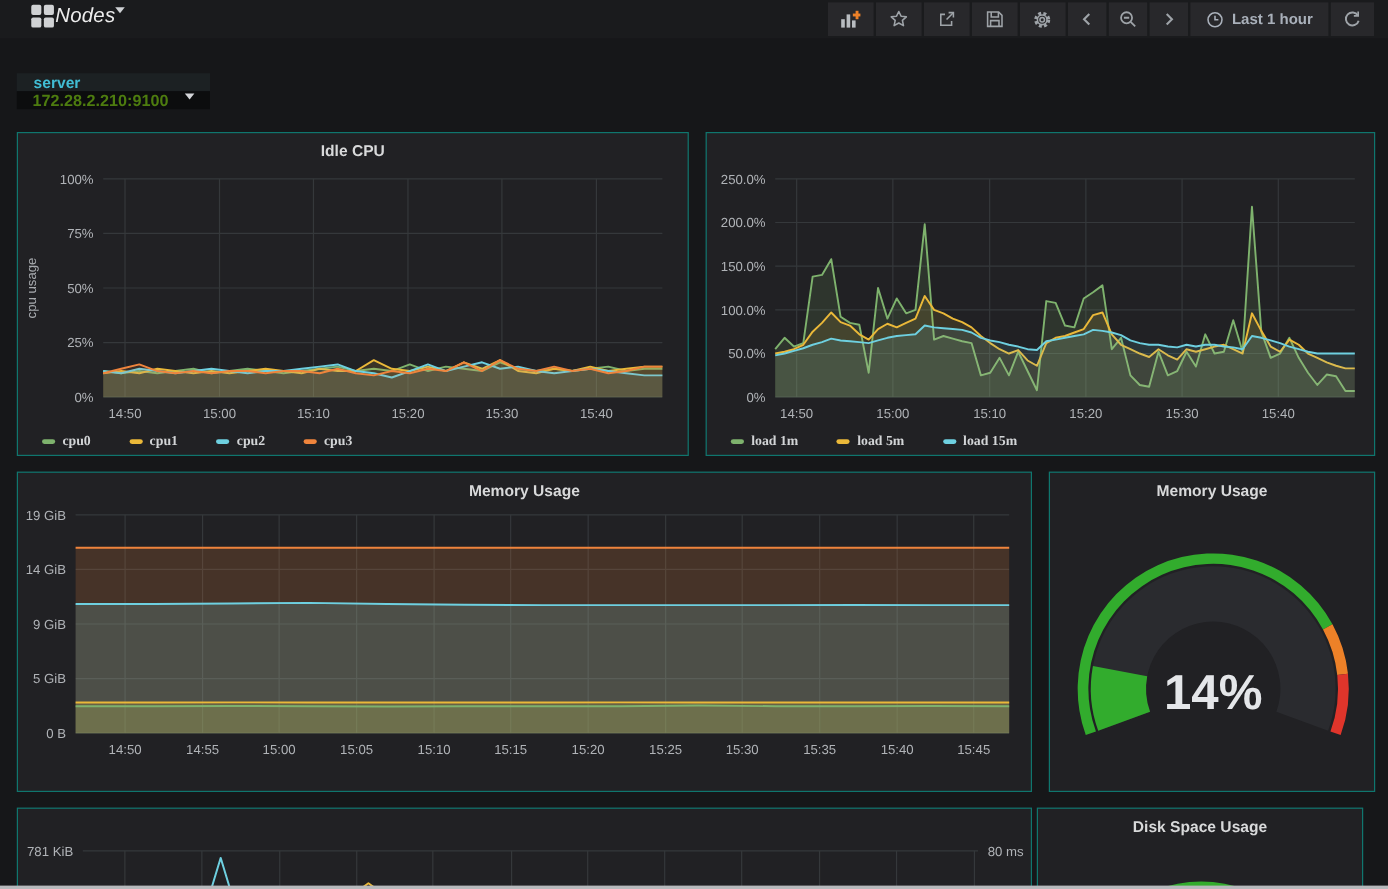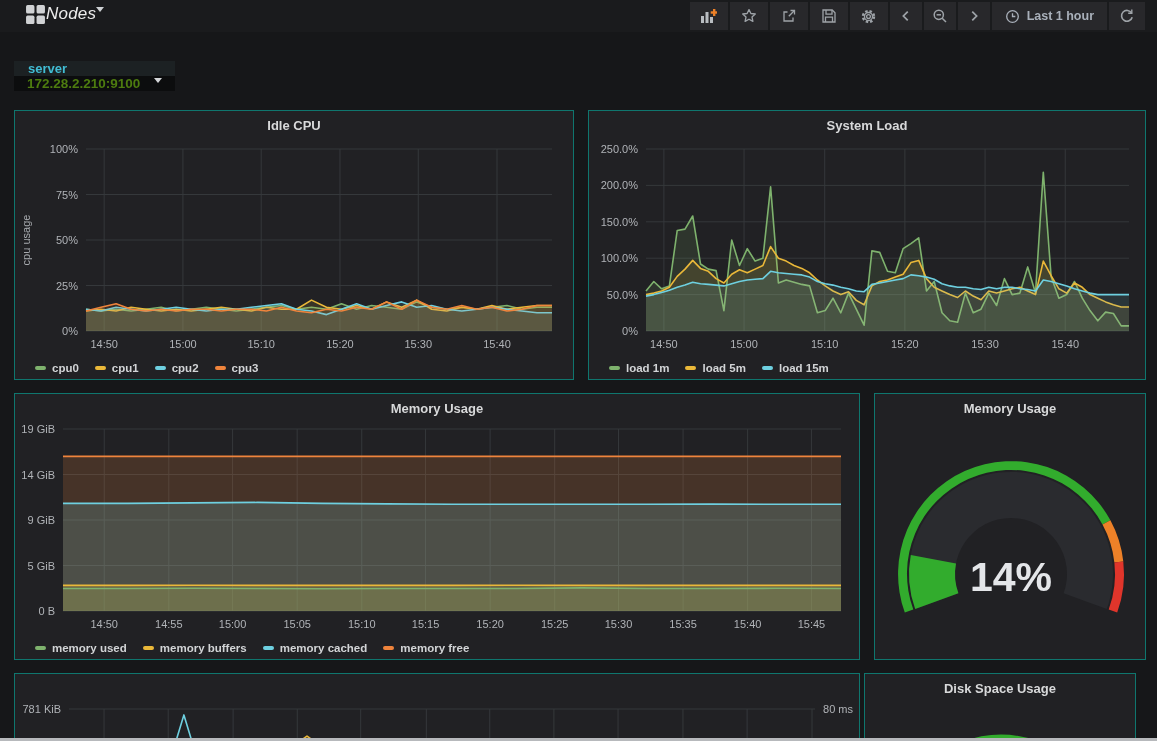--- a/index.html
+++ b/index.html
@@ -20,21 +20,21 @@
   .var-label{background:#1c2123;color:#41bdd4;font-size:13px;font-weight:bold;display:flex;
     align-items:center;padding:0 14px;}
   .var-value{background:#0c0d0e;color:#4d7c0f;font-size:13.5px;font-weight:bold;display:flex;
     align-items:flex-start;padding:0 13px;gap:14px;cursor:pointer;}
   .var-caret{width:0;height:0;border-left:4px solid transparent;border-right:4px solid transparent;
     border-top:5px solid #d4d6d9;margin-top:2px;}
   .panel{position:absolute;background:#212124;border:1px solid #0f766e;box-sizing:border-box;}
   .ptitle{position:absolute;left:0;right:0;top:0;margin:0;text-align:center;color:#d8d9da;
     font-size:13px;font-weight:bold;padding-top:7px;cursor:pointer;z-index:2;}
   .chart{position:absolute;left:0;top:0;}
-  .legend{position:absolute;left:20px;bottom:5px;display:flex;gap:16px;z-index:2;}
+  .legend{position:absolute;left:20px;bottom:5px;display:flex;gap:32px;z-index:2;font-family:Liberation Serif, serif;}
   .li{color:#d2d4d6;font-size:11.5px;font-weight:bold;display:flex;align-items:center;cursor:pointer;}
   .li i{display:inline-block;width:11px;height:4px;border-radius:2px;margin-right:6px;}
   svg text{font-family:"Liberation Sans",sans-serif;}
   .grid{stroke:#35383b;stroke-width:1;}
   .tick{font-size:11px;fill:#b0b3b7;}
   .ty{text-anchor:end;}
   .tx{text-anchor:middle;}
   .ylab{font-size:11px;fill:#a7aaae;text-anchor:middle;}
   .gauge-val{font-size:41px;font-weight:bold;fill:#e4e6e9;text-anchor:middle;}
   .bottom-strip{position:absolute;left:0;bottom:0;width:1157px;height:3px;background:#b7b9bc;cursor:pointer;}
@@ -177,21 +177,20 @@
     </svg>
   <div class="legend">
       <span class="li"><i style="background: rgb(126, 178, 109);"></i>cpu0</span>
       <span class="li"><i style="background: rgb(234, 184, 57);"></i>cpu1</span>
       <span class="li"><i style="background: rgb(110, 208, 224);"></i>cpu2</span>
       <span class="li"><i style="background: rgb(239, 132, 60);"></i>cpu3</span>
     </div>
 </section>
 
 <section class="panel" style="left:588px;top:110px;width:558px;height:270px;">
-  <h2 class="ptitle">System Load</h2>
   <svg class="chart" width="558" height="270" viewBox="0 0 558 270">
       <line x1="74.871" x2="74.871" y1="38" y2="220" class="grid"></line>
       <text x="74.871" y="237" class="tick tx">14:50</text>
       <line x1="155.049" x2="155.049" y1="38" y2="220" class="grid"></line>
       <text x="155.049" y="237" class="tick tx">15:00</text>
       <line x1="235.71" x2="235.71" y1="38" y2="220" class="grid"></line>
       <text x="235.71" y="237" class="tick tx">15:10</text>
       <line x1="315.88800000000003" x2="315.88800000000003" y1="38" y2="220" class="grid"></line>
       <text x="315.88800000000003" y="237" class="tick tx">15:20</text>
       <line x1="396.066" x2="396.066" y1="38" y2="220" class="grid"></line>
@@ -263,26 +262,20 @@
       <text x="40" y="221" class="tick ty">0 B</text>
       <path d="M48.0 62.4L112.8 62.4L177.7 62.4L242.5 62.4L307.3 62.4L372.2 62.4L437.0 62.4L501.8 62.4L566.7 62.4L631.5 62.4L696.3 62.4L761.2 62.4L826.0 62.4L826.0 217L48.0 217Z" fill="#EF843C" fill-opacity="0.18" stroke="none"></path>
       <path d="M48.0 62.4L112.8 62.4L177.7 62.4L242.5 62.4L307.3 62.4L372.2 62.4L437.0 62.4L501.8 62.4L566.7 62.4L631.5 62.4L696.3 62.4L761.2 62.4L826.0 62.4" fill="none" stroke="#EF843C" stroke-width="1.6" stroke-linejoin="round"></path>
       <path d="M48.0 109.4L112.8 109.4L177.7 108.9L242.5 108.4L307.3 109.4L372.2 109.9L437.0 110.3L501.8 110.3L566.7 110.3L631.5 110.3L696.3 110.1L761.2 110.3L826.0 110.3L826.0 217L48.0 217Z" fill="#6ED0E0" fill-opacity="0.18" stroke="none"></path>
       <path d="M48.0 109.4L112.8 109.4L177.7 108.9L242.5 108.4L307.3 109.4L372.2 109.9L437.0 110.3L501.8 110.3L566.7 110.3L631.5 110.3L696.3 110.1L761.2 110.3L826.0 110.3" fill="none" stroke="#6ED0E0" stroke-width="1.6" stroke-linejoin="round"></path>
       <path d="M48.0 191.4L112.8 191.4L177.7 191.3L242.5 191.4L307.3 191.4L372.2 191.4L437.0 191.4L501.8 191.3L566.7 191.4L631.5 191.4L696.3 191.4L761.2 191.4L826.0 191.4L826.0 217L48.0 217Z" fill="#EAB839" fill-opacity="0.18" stroke="none"></path>
       <path d="M48.0 191.4L112.8 191.4L177.7 191.3L242.5 191.4L307.3 191.4L372.2 191.4L437.0 191.4L501.8 191.3L566.7 191.4L631.5 191.4L696.3 191.4L761.2 191.4L826.0 191.4" fill="none" stroke="#EAB839" stroke-width="1.6" stroke-linejoin="round"></path>
       <path d="M48.0 194.5L112.8 194.5L177.7 194.3L242.5 194.5L307.3 194.7L372.2 194.5L437.0 194.5L501.8 194.5L566.7 193.9L631.5 194.5L696.3 194.5L761.2 194.3L826.0 194.5L826.0 217L48.0 217Z" fill="#7EB26D" fill-opacity="0.18" stroke="none"></path>
       <path d="M48.0 194.5L112.8 194.5L177.7 194.3L242.5 194.5L307.3 194.7L372.2 194.5L437.0 194.5L501.8 194.5L566.7 193.9L631.5 194.5L696.3 194.5L761.2 194.3L826.0 194.5" fill="none" stroke="#7EB26D" stroke-width="1.6" stroke-linejoin="round"></path>
     </svg>
-  <div class="legend">
-      <span class="li"><i style="background: rgb(126, 178, 109);"></i>memory used</span>
-      <span class="li"><i style="background: rgb(234, 184, 57);"></i>memory buffers</span>
-      <span class="li"><i style="background: rgb(110, 208, 224);"></i>memory cached</span>
-      <span class="li"><i style="background: rgb(239, 132, 60);"></i>memory free</span>
-    </div>
 </section>
 
 <section class="panel" style="left:874px;top:393px;width:272px;height:267px;">
   <h2 class="ptitle">Memory Usage</h2>
   <svg class="chart" width="272" height="267" viewBox="0 0 272 267">
       <path d="M40.2 214.9A102 102 0 1 1 231.8 214.9L188.6 199.2A56 56 0 1 0 83.4 199.2Z" fill="#2a2b2f"></path>
       <path d="M40.2 214.9A102 102 0 0 1 35.8 160.9L81.0 169.5A56 56 0 0 0 83.4 199.2Z" fill="#32ac2d"></path>
       <path d="M29.8 218.6A113 113 0 0 1 235.4 126.3L227.5 130.5A104 104 0 0 0 38.3 215.6Z" fill="#32ac2d"></path>
       <path d="M235.4 126.3A113 113 0 0 1 248.3 167.4L239.4 168.4A104 104 0 0 0 227.5 130.5Z" fill="#ed8128"></path>
       <path d="M248.3 167.4A113 113 0 0 1 242.2 218.6L233.7 215.6A104 104 0 0 0 239.4 168.4Z" fill="#e0352b"></path>

